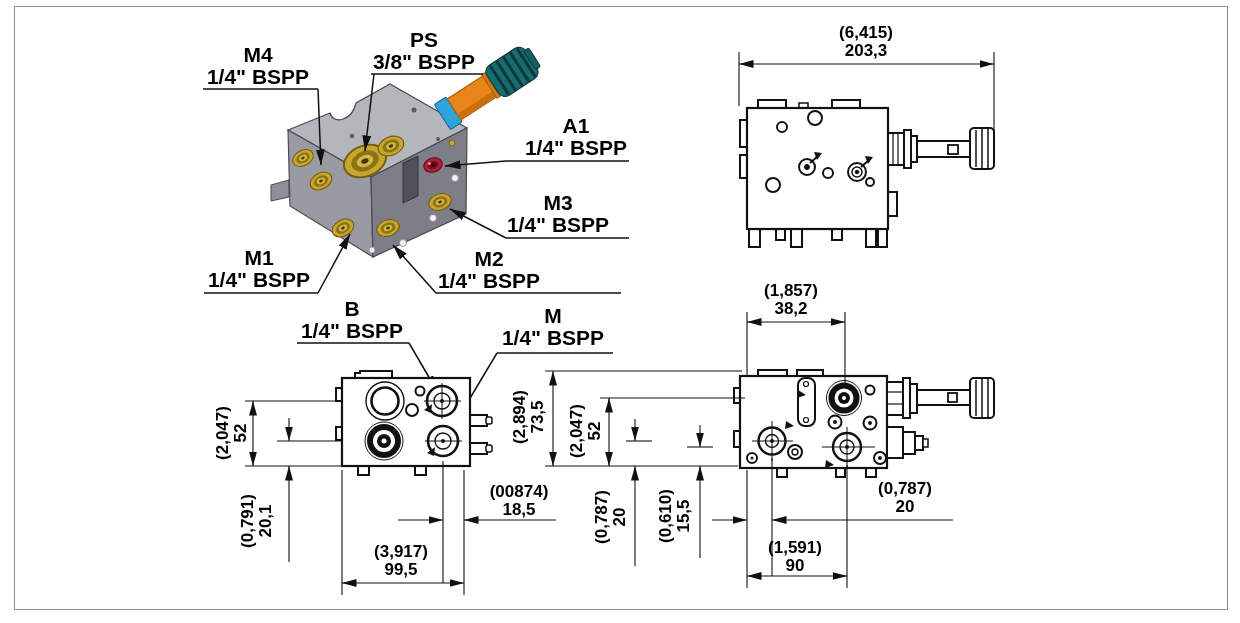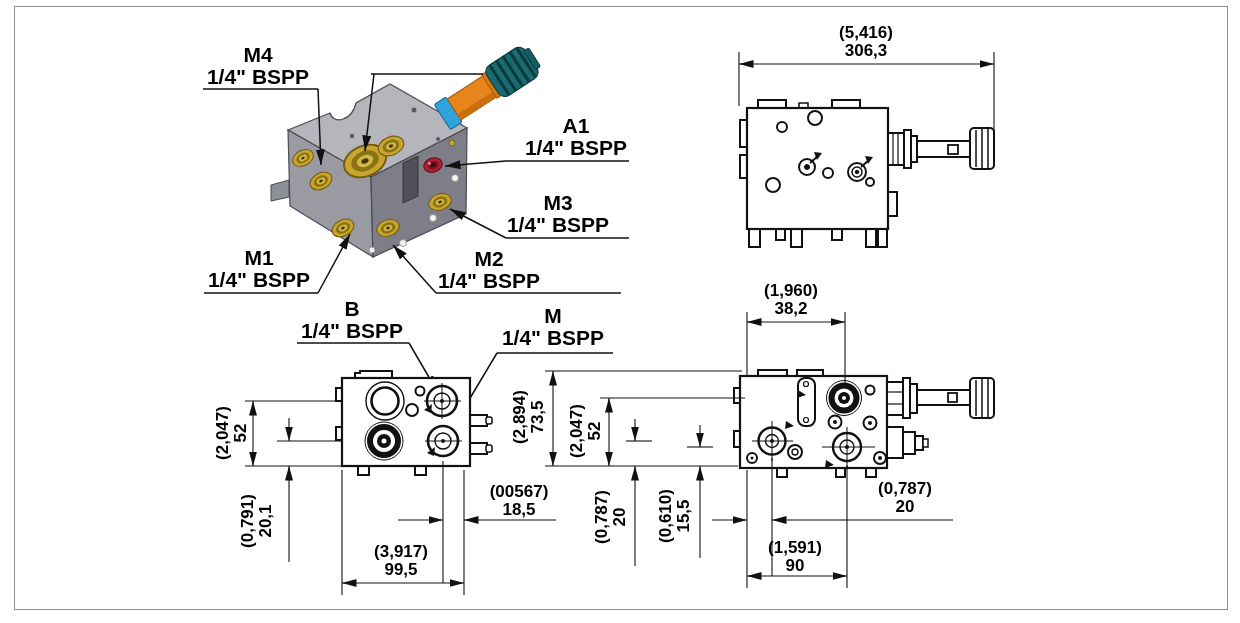--- a/index.html
+++ b/index.html
@@ -299,20 +299,24 @@
       <line x1="712" y1="520" x2="747" y2="520" marker-end="url(#da)"></line>
       <line x1="953" y1="520" x2="772" y2="520" marker-end="url(#da)"></line>
       <line x1="747" y1="576" x2="847" y2="576" marker-start="url(#da)" marker-end="url(#da)"></line>
     </g>
   </svg>
 
   <div class="lbl" style="left:258px;top:66px">
     <span>M4</span>
     <span>1/4" BSPP</span>
   </div>
+  <div class="lbl" style="left:424px;top:51px">
+    <span>PS</span>
+    <span>3/8" BSPP</span>
+  </div>
   <div class="lbl" style="left:576px;top:137px">
     <span>A1</span>
     <span>1/4" BSPP</span>
   </div>
   <div class="lbl" style="left:558px;top:214px">
     <span>M3</span>
     <span>1/4" BSPP</span>
   </div>
   <div class="lbl" style="left:259px;top:269px">
     <span>M1</span>
@@ -325,33 +329,33 @@
   <div class="lbl" style="left:352px;top:320px">
     <span>B</span>
     <span>1/4" BSPP</span>
   </div>
   <div class="lbl" style="left:553px;top:327px">
     <span>M</span>
     <span>1/4" BSPP</span>
   </div>
 
   <div class="dim" style="left:866px;top:42px">
-    <span>(5,416)</span>
-    <span>306,3</span>
+    <span>(6,415)</span>
+    <span>203,3</span>
   </div>
   <div class="dim rot" style="left:232px;top:433px">
     <span>(2,047)</span>
     <span>52</span>
   </div>
   <div class="dim rot" style="left:257px;top:521px">
     <span>(0,791)</span>
     <span>20,1</span>
   </div>
   <div class="dim" style="left:519px;top:501px">
-    <span>(00567)</span>
+    <span>(00874)</span>
     <span>18,5</span>
   </div>
   <div class="dim" style="left:401px;top:561px">
     <span>(3,917)</span>
     <span>99,5</span>
   </div>
   <div class="dim rot" style="left:529px;top:417px">
     <span>(2,894)</span>
     <span>73,5</span>
   </div>
@@ -361,21 +365,21 @@
   </div>
   <div class="dim rot" style="left:611px;top:517px">
     <span>(0,787)</span>
     <span>20</span>
   </div>
   <div class="dim rot" style="left:675px;top:516px">
     <span>(0,610)</span>
     <span>15,5</span>
   </div>
   <div class="dim" style="left:791px;top:300px">
-    <span>(1,960)</span>
+    <span>(1,857)</span>
     <span>38,2</span>
   </div>
   <div class="dim" style="left:905px;top:498px">
     <span>(0,787)</span>
     <span>20</span>
   </div>
   <div class="dim" style="left:795px;top:557px">
     <span>(1,591)</span>
     <span>90</span>
   </div>

